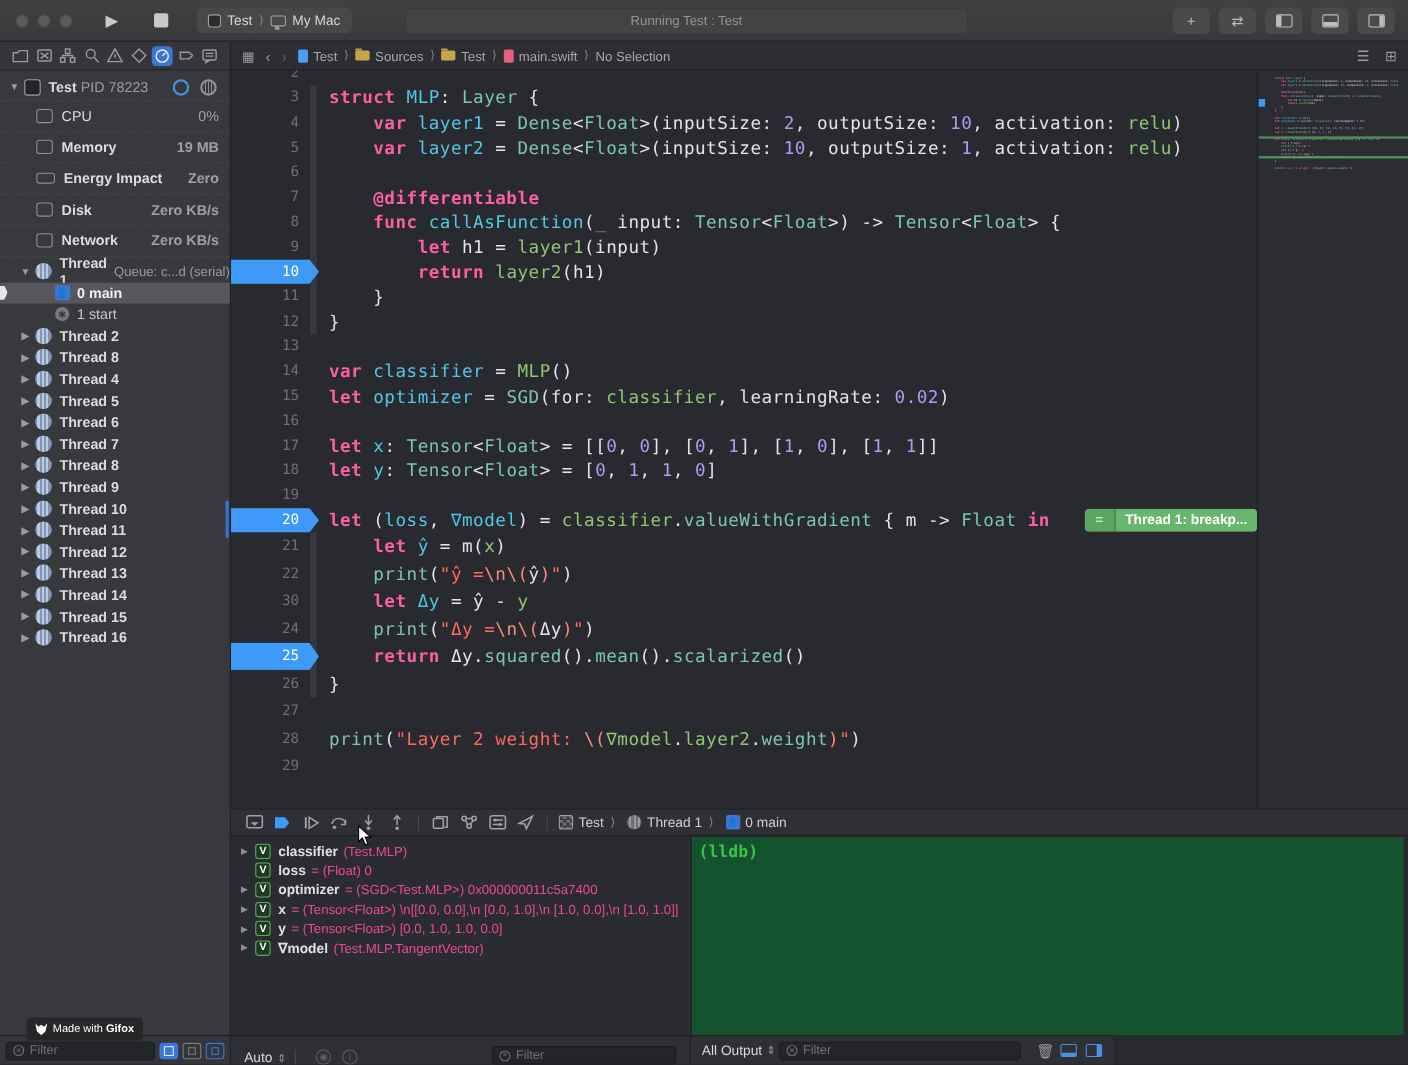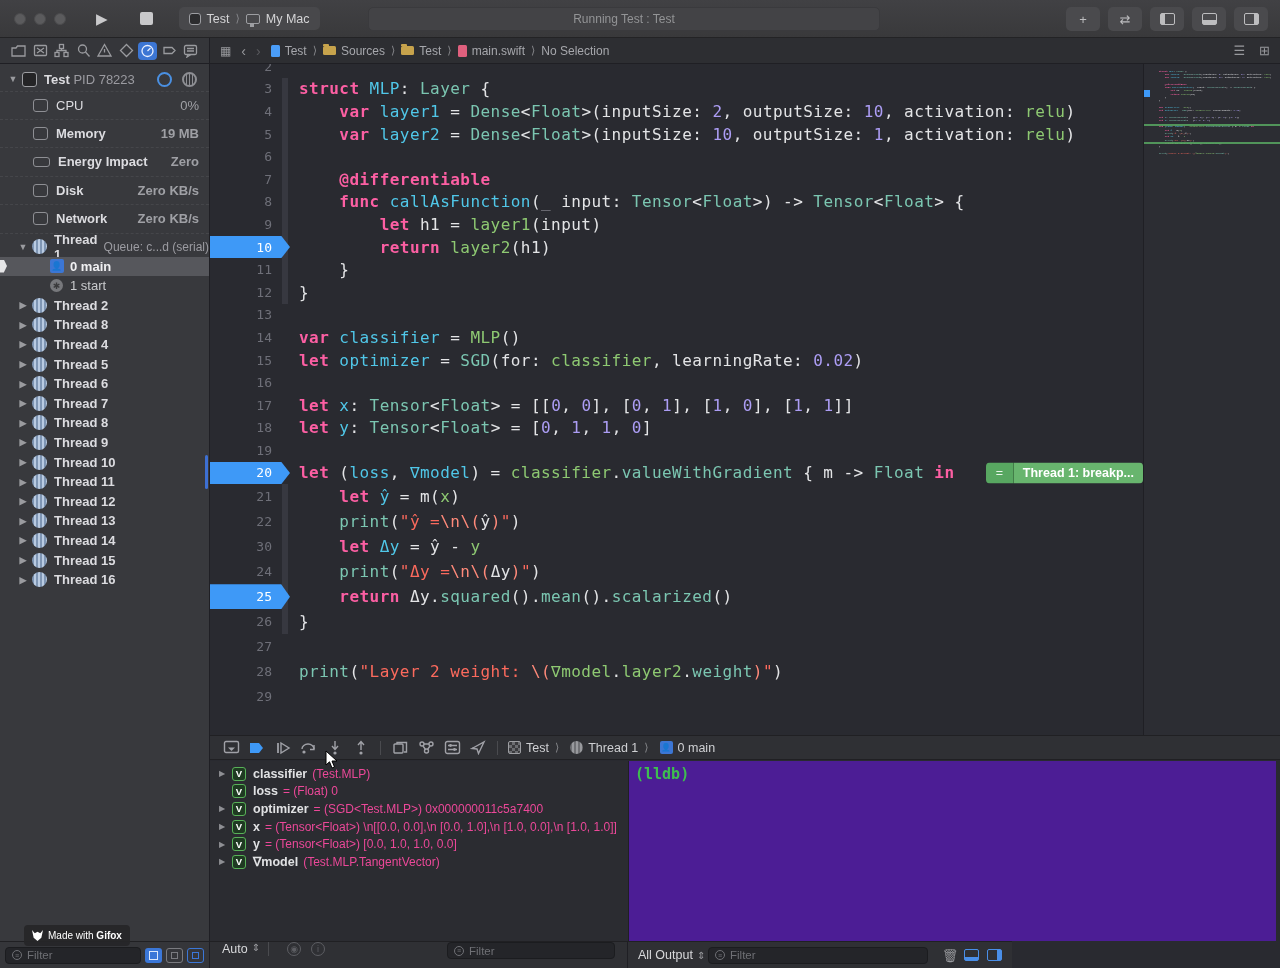--- a/index.html
+++ b/index.html
@@ -95,35 +95,35 @@
      repeating-conic-gradient(#6b6c70 0 25%,#3a3a3d 0 50%) 0 0/6px 6px;margin:0 5px 0 4px;flex:none;}
   .thr-ico2{width:13px;height:13px;border-radius:50%;background:#85868a;background-image:repeating-linear-gradient(90deg,#6f7074 0 2px,#98999d 2px 4px);margin:0 5px;flex:none;}
   .person-ico2{width:13px;height:13px;background:#3c76d4;border-radius:2px;color:#fff;font-size:8px;display:flex;align-items:center;justify-content:center;margin:0 5px;flex:none;}
   
   .vars{position:absolute;left:210px;top:761px;width:418px;height:180px;background:#2b2c31;overflow:hidden;}
   .vrow{display:flex;align-items:center;height:17.6px;padding-left:9px;font-size:12.5px;}
   .vdisc{width:11px;color:#8e8f94;font-size:8px;flex:none;}
   .vico{width:14px;height:14px;border:1.5px solid #58b158;border-radius:3px;background:#1f3a22;color:#fff;font-size:9.5px;font-weight:700;display:flex;align-items:center;justify-content:center;flex:none;margin:0 7px 0 2px;}
   .vname{font-weight:700;color:#e0e1e3;white-space:pre;}
   .vrest{color:#ec4899;margin-left:5px;white-space:pre;font-size:12px;}
-  .console{position:absolute;left:628px;top:761px;right:4px;height:180px;background:#4c1d95;border-left:1px solid #1f1f24;}
+  .console{position:absolute;left:628px;top:761px;right:4px;height:180px;background:#14532d;border-left:1px solid #1f1f24;}
   .lldb{font-family:"DejaVu Sans Mono",monospace;font-size:15px;font-weight:700;color:#3ebf4f;position:absolute;left:6px;top:4px;}
   
   .bottombar{position:absolute;left:0;top:941px;width:1012px;height:27px;border-top:1px solid #202023;display:flex;}
   .bb-side{width:210px;background:#35363a;border-right:1px solid #1f1f24;display:flex;align-items:center;padding:0 5px;gap:4px;}
   .filterfield{height:17px;background:#242529;border:1px solid #1b1c1f;border-radius:4px;color:#6f7075;font-size:11.5px;display:flex;align-items:center;padding:0 6px;gap:5px;}
   .f-ico{width:10px;height:10px;border-radius:50%;border:1px solid #6f7075;position:relative;font-size:7px;display:flex;align-items:center;justify-content:center;}
   .mini-btn{width:17px;height:15px;border-radius:3px;flex:none;position:relative;}
   .mini-btn.b1{background:#3b77d8;}
   .mini-btn.b1:after{content:"";position:absolute;inset:3px 4px;border:1.5px solid #dce8fb;}
   .mini-btn.b2{border:1.5px solid #7a7b80;}
   .mini-btn.b2:after{content:"";position:absolute;inset:3px 4px;border:1px solid #7a7b80;}
   .mini-btn.b3{border:1.5px solid #3b77d8;}
   .mini-btn.b3:after{content:"";position:absolute;inset:3px 4px;border:1px solid #3b77d8;}
-  .bb-vars{width:418px;background:#2f3034;border-right:1px solid #1f1f24;display:flex;align-items:flex-start;padding:0 12px;color:#d8d9db;font-size:12.5px;}
+  .bb-vars{width:418px;background:#2f3034;border-right:1px solid #1f1f24;display:flex;align-items:flex-end;padding:0 12px;color:#d8d9db;font-size:12.5px;}
   .updn{color:#9a9b9f;font-size:10px;margin-left:4px;}
   .dimcirc{width:14px;height:14px;border-radius:50%;border:1.5px solid #5d5e63;color:#5d5e63;font-size:9px;display:flex;align-items:center;justify-content:center;margin-left:10px;}
   .bb-con{flex:1;background:#2f3034;display:flex;align-items:center;padding:0 10px;color:#d8d9db;font-size:12.5px;}
   .trash{width:14px;height:15px;position:relative;margin-left:14px;color:#9a9b9f;font-size:13px;}
   .bluepanel{width:15px;height:12px;border:1.5px solid #4a8fe8;border-radius:2px;margin-left:8px;position:relative;}
   .bluepanel.pb2:after{content:"";position:absolute;left:0;bottom:0;right:0;height:3px;background:#4a8fe8;}
   .bluepanel.pr2:after{content:"";position:absolute;right:0;top:0;bottom:0;width:4px;background:#4a8fe8;}
   
   .gifox{position:absolute;left:24px;top:925px;height:21px;background:rgba(38,38,40,.95);border-radius:4px;display:flex;align-items:center;padding:0 8px;color:#fff;font-size:10px;gap:5px;z-index:30;}
   .wolf{width:11px;height:11px;background:#fff;clip-path:polygon(0 0,25% 30%,50% 15%,75% 30%,100% 0,85% 70%,50% 100%,15% 70%);}

